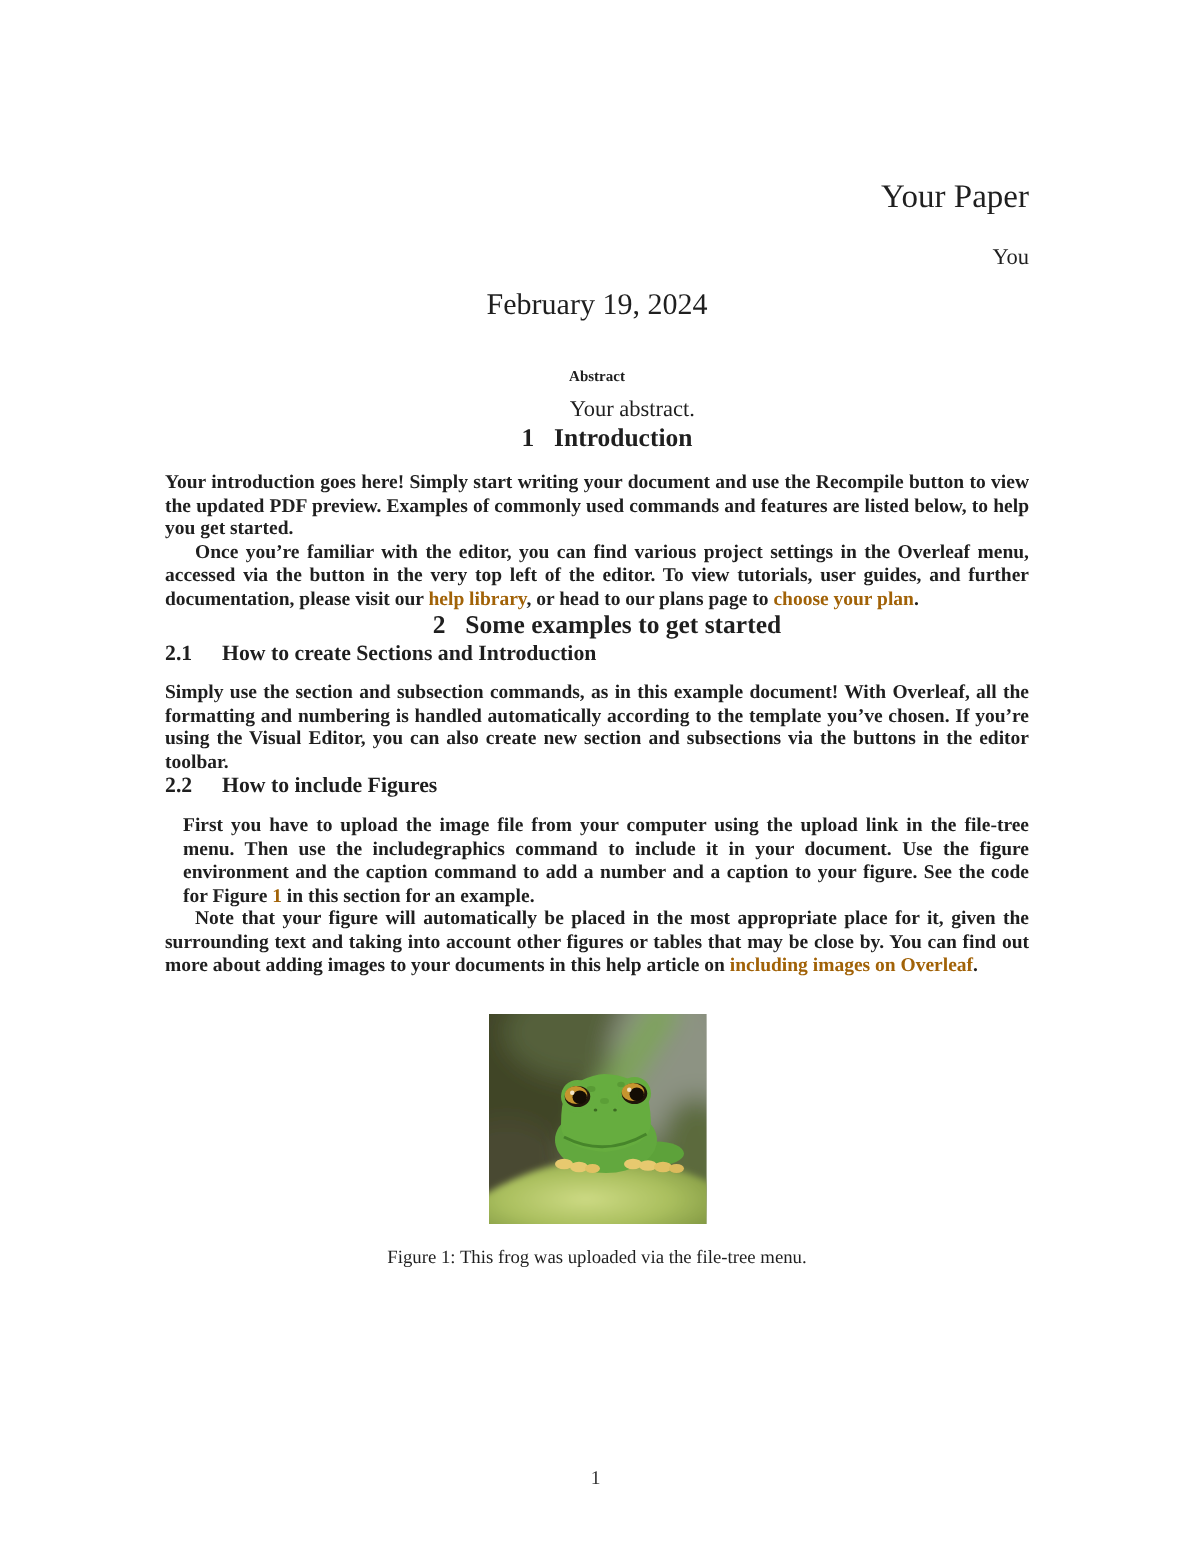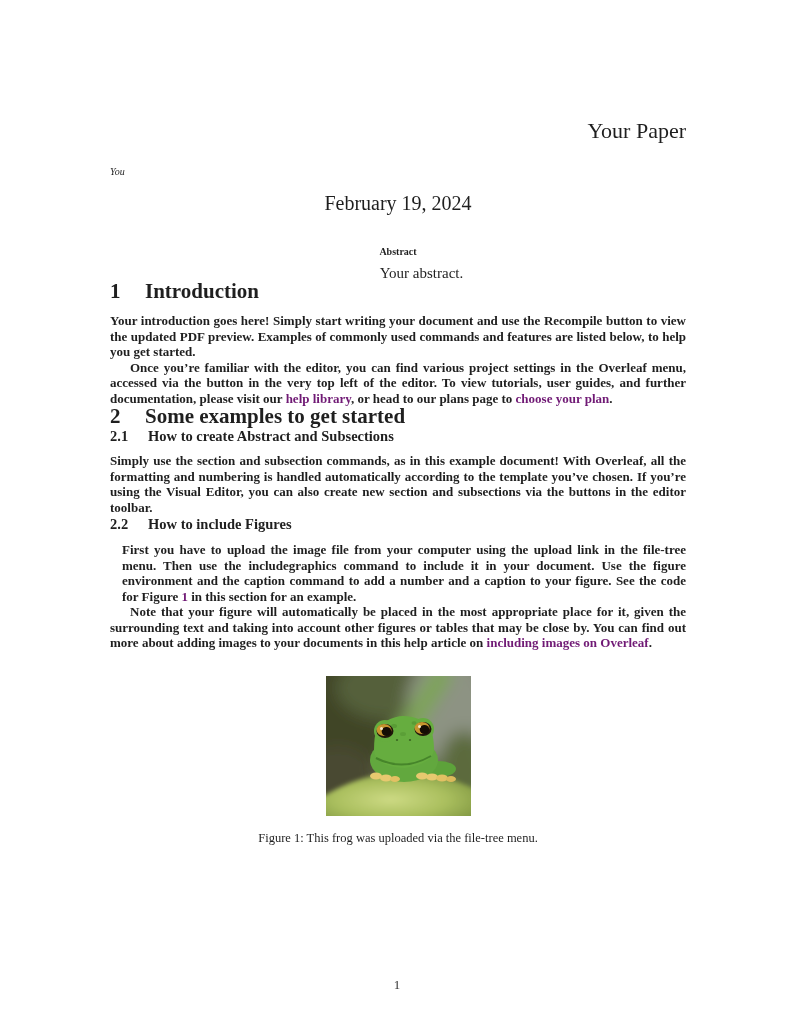--- a/index.html
+++ b/index.html
@@ -13,53 +13,53 @@
   .content{
     position:absolute;
     left:110px; top:0;
     width:576px;
   }
   .title{
     font-size:22px; line-height:26px; font-weight:normal;
     text-align:right; margin:118px 0 0 0;
   }
   .author{
-    font-size:10px; line-height:18px; text-align:left; margin-top:19px;font-style:italic;
+    font-size:15px; line-height:18px; text-align:right; margin-top:19px;
   }
   .date{
     font-size:20px; line-height:18px; text-align:center; margin-top:13px;
   }
   .abstract-head{
     font-size:10px; line-height:16px; font-weight:bold;
     text-align:center; margin:32px 0 0 0;
   }
   .abstract-text{
     font-size:15px; line-height:15px; margin:6px 0 0 47px;text-align:center;
   }
   h2.section{
-    font-size:21px; line-height:21px; font-weight:bold; margin:0;
+    font-size:17px; line-height:21px; font-weight:bold; margin:0;text-align:center;
   }
   .sec1{margin-top:21px;}
   .sec2{margin-top:24px;}
   h3.subsection{
     font-size:14.5px; line-height:18px; font-weight:bold; margin:0;
   }
   .sub21{margin-top:13px;}
   .sub22{margin-top:18px;}
   .secnum{display:inline-block; width:35px;}
   .subnum{display:inline-block; width:38px;}
   p.body{
     font-size:13px; line-height:15.5px;
     text-align:justify; margin:0;font-weight:bold;
   }
   p.first{margin-top:11px;}
   p.after-head{margin-top:8px;}
   p.after-head22{margin-top:9px;margin-left:12px;}
   p.indent{text-indent:20px;}
-  a.doclink{color:#701a75; text-decoration:none; cursor:pointer;}
+  a.doclink{color:#a16207; text-decoration:none; cursor:pointer;}
   .figure-wrap{
     margin-top:25px; text-align:center;
   }
   .frog{display:inline-block; width:145px; height:140px; vertical-align:top;}
   .caption{
     font-size:12.5px; line-height:15px; text-align:center; margin-top:15px;
   }
   .pagenum{
     position:absolute; left:0; top:977px; width:794px;
     text-align:center; font-size:13px; line-height:15px; color:#333;
@@ -78,21 +78,21 @@
   <div class="abstract-text">Your abstract.</div>
 
   <h2 class="section sec1"><span class="secnum">1</span><span>Introduction</span></h2>
 
   <p class="body first">Your introduction goes here! Simply start writing your document and use the Recompile button to view the updated PDF preview. Examples of commonly used commands and features are listed below, to help you get started.</p>
 
   <p class="body indent"><span>Once you’re familiar with the editor, you can find various project settings in the Overleaf menu, accessed via the button in the very top left of the editor. To view tutorials, user guides, and further documentation, please visit our </span><a class="doclink">help library</a><span>, or head to our plans page to </span><a class="doclink">choose your plan</a><span>.</span></p>
 
   <h2 class="section sec2"><span class="secnum">2</span><span>Some examples to get started</span></h2>
 
-  <h3 class="subsection sub21"><span class="subnum">2.1</span><span>How to create Abstract and Subsections</span></h3>
+  <h3 class="subsection sub21"><span class="subnum">2.1</span><span>How to create Sections and Introduction</span></h3>
 
   <p class="body after-head">Simply use the section and subsection commands, as in this example document! With Overleaf, all the formatting and numbering is handled automatically according to the template you’ve chosen. If you’re using the Visual Editor, you can also create new section and subsections via the buttons in the editor toolbar.</p>
 
   <h3 class="subsection sub22"><span class="subnum">2.2</span><span>How to include Figures</span></h3>
 
   <p class="body after-head22"><span>First you have to upload the image file from your computer using the upload link in the file-tree menu. Then use the includegraphics command to include it in your document. Use the figure environment and the caption command to add a number and a caption to your figure. See the code for Figure </span><a class="doclink">1</a><span> in this section for an example.</span></p>
 
   <p class="body indent"><span>Note that your figure will automatically be placed in the most appropriate place for it, given the surrounding text and taking into account other figures or tables that may be close by. You can find out more about adding images to your documents in this help article on </span><a class="doclink">including images on Overleaf</a><span>.</span></p>
 
   <div class="figure-wrap">

